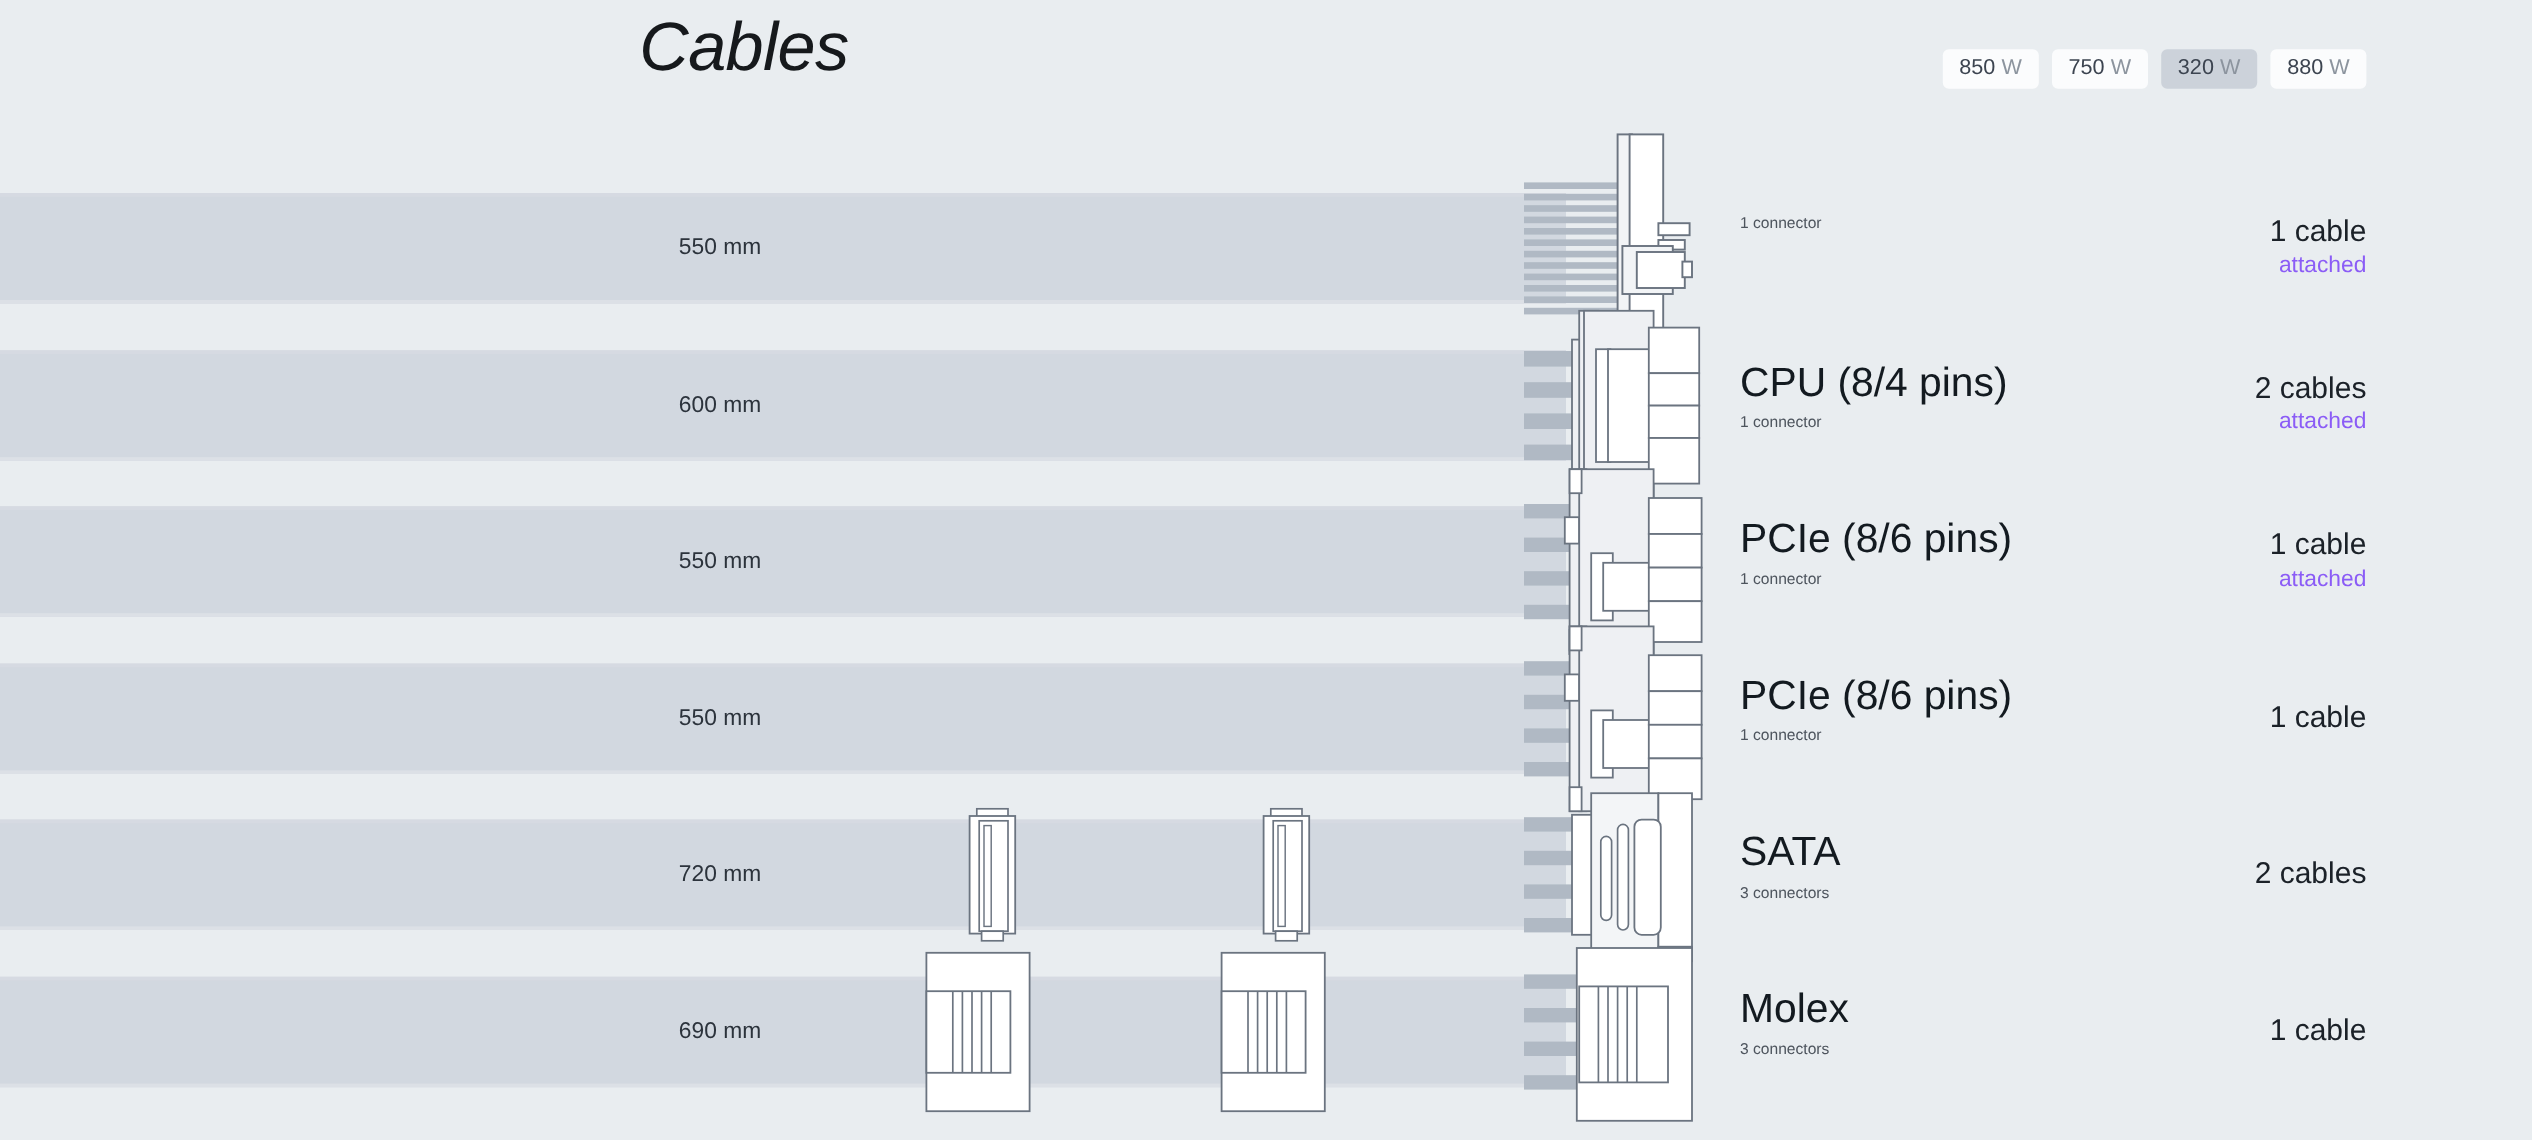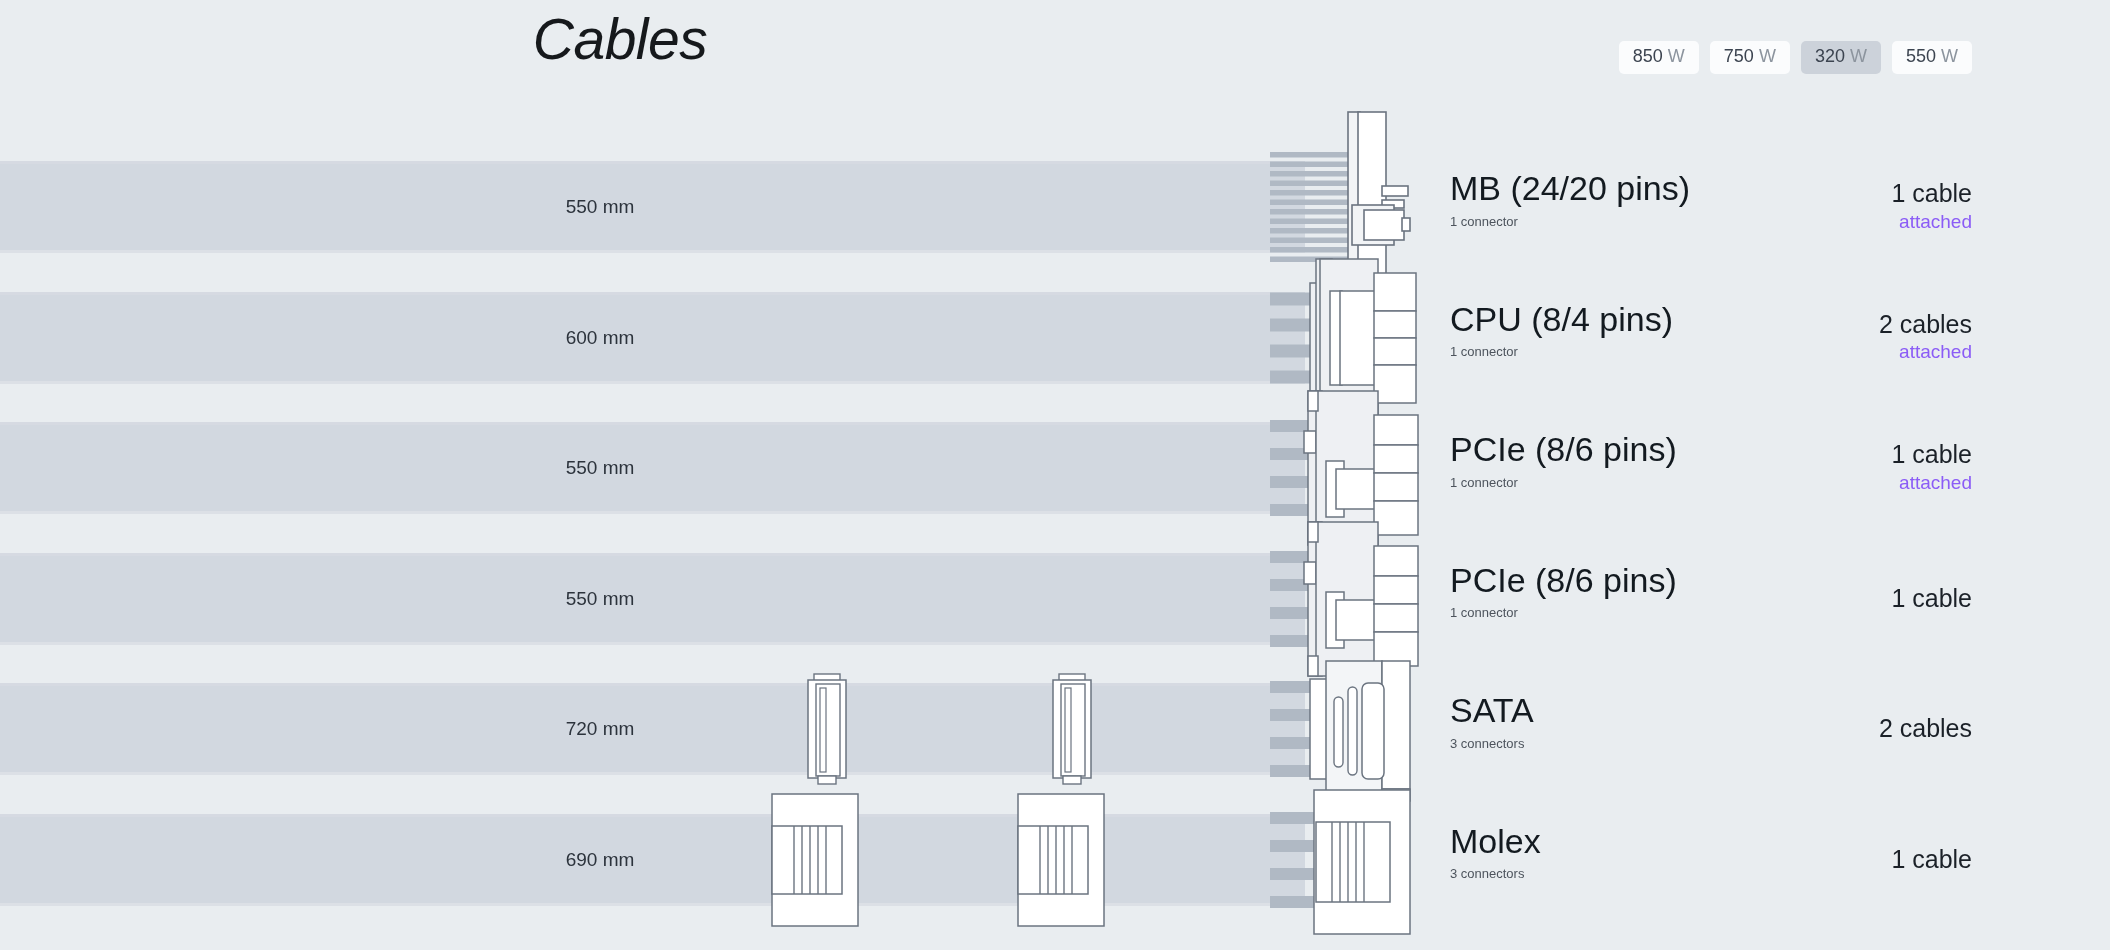--- a/index.html
+++ b/index.html
@@ -86,21 +86,21 @@
 <body>
 
 <div id="root">
 
   <h1 class="page-title">Cables</h1>
 
   <div class="wattage-bar">
       <div class="watt-btn"><span>850</span> <span class="unit">W</span></div>
       <div class="watt-btn"><span>750</span> <span class="unit">W</span></div>
       <div class="watt-btn selected"><span>320</span> <span class="unit">W</span></div>
-      <div class="watt-btn"><span>550</span> <span class="unit">W</span></div>
+      <div class="watt-btn"><span>880</span> <span class="unit">W</span></div>
     </div>
 
   <div class="rows">
       <div class="row" style="top: 0px;">
         <div class="cable-bar" style="top: 145px; width: 1305px;"></div>
         <div class="length-label" style="top: 180px; left: 540px; width: 120px; text-align: center;">550 mm</div>
         <div class="conn-end" style="left: 1270px; top: 96px;">
           <svg width="160" height="190" viewBox="0 0 160 190">
     <rect x="0" y="40" width="84" height="5.5" fill="#b0b9c4"></rect>
             <rect x="0" y="49.5" width="84" height="5.5" fill="#b0b9c4"></rect>
@@ -117,21 +117,20 @@
     <rect x="78" y="0" width="12" height="190" fill="#f2f4f6" stroke="#6b7480" stroke-width="1.6"></rect>
     <rect x="88" y="0" width="28" height="190" fill="#ffffff" stroke="#6b7480" stroke-width="1.6"></rect>
     <rect x="112" y="74" width="26" height="10" fill="#ffffff" stroke="#6b7480" stroke-width="1.6"></rect>
     <rect x="112" y="88" width="22" height="8" fill="#ffffff" stroke="#6b7480" stroke-width="1.6"></rect>
     <rect x="82" y="93" width="42" height="40" fill="#f2f4f6" stroke="#6b7480" stroke-width="1.6"></rect>
     <rect x="94" y="98" width="40" height="30" fill="#ffffff" stroke="#6b7480" stroke-width="1.6"></rect>
     <rect x="132" y="106" width="8" height="13" fill="#ffffff" stroke="#6b7480" stroke-width="1.6"></rect>
   </svg>
         </div>
         <div class="info" style="left: 1450px; top: 155px;">
-          <div class="name">MB (24/20 pins)</div>
           <div class="sub">1 connector</div>
         </div>
         <div class="count" style="top: 164px;">
           <div class="qty">1 cable</div>
           <div class="attached">attached</div>
         </div>
       </div>
       <div class="row" style="top: 0px;">
         <div class="cable-bar" style="top: 275.5px; width: 1305px;"></div>
         <div class="length-label" style="top: 310.5px; left: 540px; width: 120px; text-align: center;">600 mm</div>

